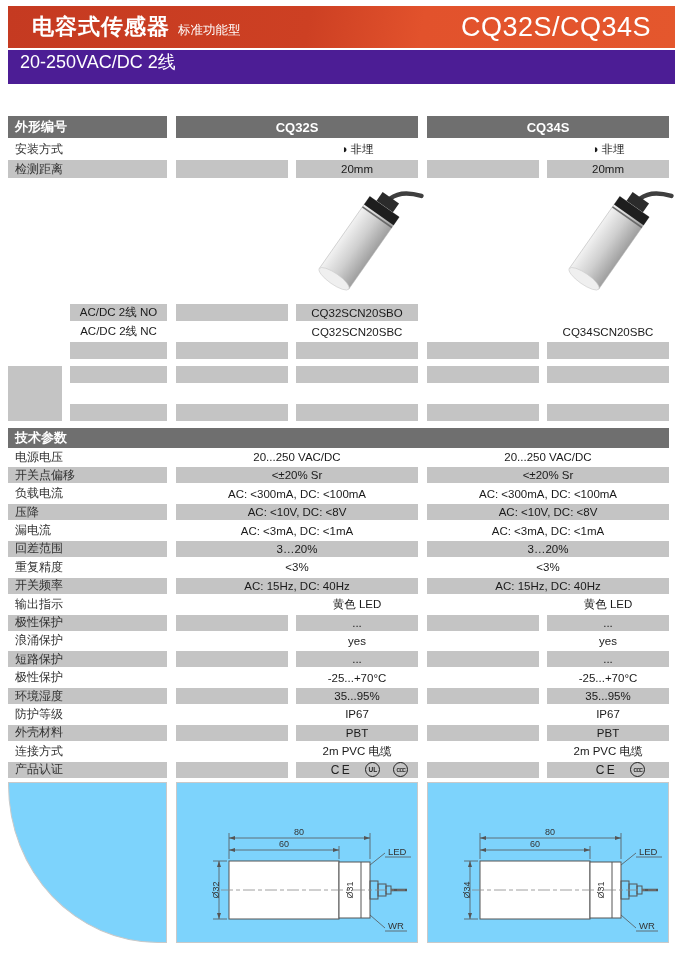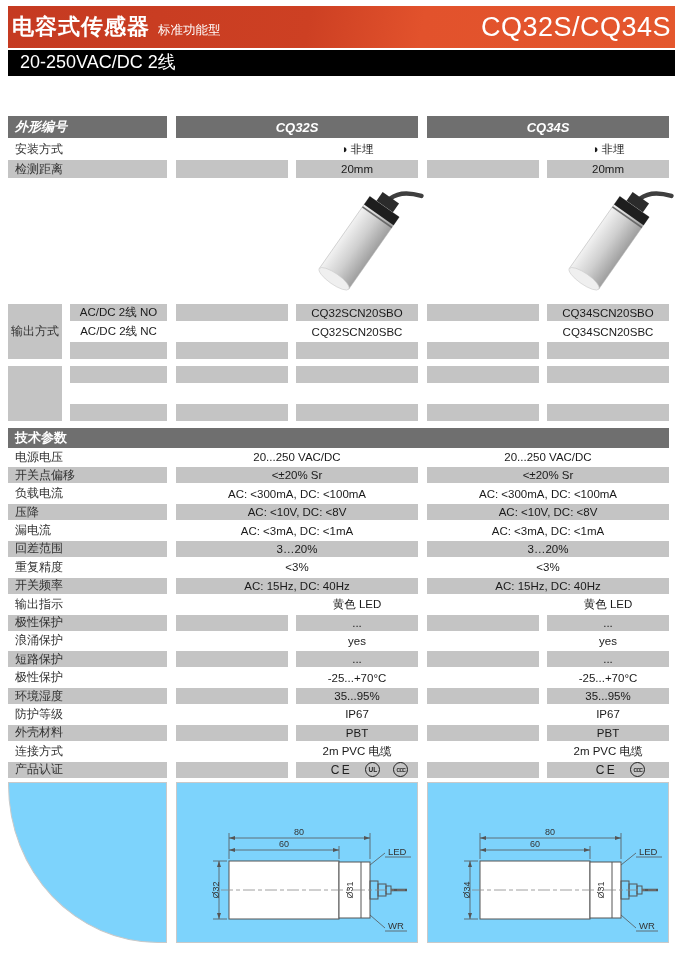--- a/index.html
+++ b/index.html
@@ -3,26 +3,26 @@
 <meta charset="utf-8">
 <style>
   html,body{margin:0;padding:0;background:#ffffff;}
   .page{position:relative;width:683px;height:954px;background:#fff;overflow:hidden;
         font-family:"Liberation Sans","DejaVu Sans",sans-serif;color:#1a1a1a;}
   .abs{position:absolute;}
 
   
   .banner{position:absolute;left:8px;top:6px;width:667px;height:42px;
           background:linear-gradient(100deg,#c53a21 0%,#cd4023 45%,#e2522c 62%,#e4572d 100%);
-          display:flex;align-items:center;justify-content:space-between;padding:0 4px;box-sizing:border-box;}
+          display:flex;align-items:center;justify-content:space-between;padding:0 24px;box-sizing:border-box;}
   .bn-left{display:flex;align-items:baseline;gap:8px;}
   .bn-title{color:#fff;font-weight:bold;font-size:22px;letter-spacing:1px;}
   .bn-sub{color:#fff;font-size:12.5px;}
   .bn-models{color:#fff;font-size:27px;letter-spacing:0.5px;}
-  .strip{position:absolute;left:8px;top:50px;width:667px;height:26px;background:#000000;
+  .strip{position:absolute;left:8px;top:50px;width:667px;height:34px;background:#4c1d95;
          color:#fff;font-size:18px;line-height:25px;padding-left:12px;box-sizing:border-box;}
 
   
   .row{position:absolute;left:8px;width:661px;display:flex;}
   .cell{display:flex;align-items:center;justify-content:center;font-size:11.5px;color:#1a1a1a;box-sizing:border-box;}
   .lab{width:159px;justify-content:flex-start;padding-left:7px;color:#333;font-size:12px;}
   .colc{width:242px;}
   .g9{width:9px;flex:0 0 9px;}
   .g8{width:8px;flex:0 0 8px;}
   .bar{background:#c4c4c4;}
@@ -58,21 +58,21 @@
 
   <div class="banner">
     <div class="bn-left">
       <span class="bn-title">电容式传感器</span>
       <span class="bn-sub">标准功能型</span>
     </div>
     <div class="bn-models">CQ32S/CQ34S</div>
   </div>
   <div class="strip">20-250VAC/DC 2线</div>
 
-  <div class="row" style="top:116px;height:22px;font-style:italic;">
+  <div class="row" style="top:116px;height:22px;">
     <div class="cell lab hdr">外形编号</div>
     <div class="g9"></div>
     <div class="cell colc hdr">CQ32S</div>
     <div class="g9"></div>
     <div class="cell colc hdr">CQ34S</div>
   </div>
 
   <div class="row" style="top:140px;height:18px;">
     <div class="cell lab">安装方式</div>
     <div class="g9"></div>
@@ -133,36 +133,30 @@
     <g transform="translate(62,56) rotate(35)">
       <path d="M0,-58 C3,-68 12,-74 24,-78" stroke="#3f3f3f" stroke-width="4.5" fill="none" stroke-linecap="round"></path>
       <rect x="-10" y="-59" width="20" height="11" fill="#2b2b2b"></rect>
       <rect x="-18" y="-48" width="36" height="88" fill="url(#pg2)" stroke="#b3b3b3" stroke-width="0.5"></rect>
       <rect x="-18" y="-48" width="36" height="10" fill="#1e1e1e"></rect>
       <rect x="-18" y="-36" width="36" height="1.6" fill="#6a6a6a"></rect>
       <ellipse cx="0" cy="40" rx="18" ry="5.5" fill="#efefef" stroke="#cccccc" stroke-width="0.6"></ellipse>
     </g>
   </svg>
 
-  <div class="abs cell bar" style="left:8px;top:304px;width:54px;height:55px;font-size:12px;color:#333;">输出方式</div>
 
   <div class="outrow" style="top:304px;">
     <div class="cell lab-sub bar">AC/DC 2线  NO</div>
     <div class="g9"></div>
     <div class="colc split">
       <div class="sub-l bar"></div>
         <div class="g8"></div>
       <div class="sub-r bar">CQ32SCN20SBO</div>
     </div>
     <div class="g9"></div>
-    <div class="colc split">
-      <div class="sub-l bar"></div>
-        <div class="g8"></div>
-      <div class="sub-r bar">CQ34SCN20SBO</div>
-    </div>
   </div>
   <div class="outrow" style="top:323px;">
     <div class="cell lab-sub">AC/DC 2线  NC</div>
     <div class="g9"></div>
     <div class="colc split">
       <div class="sub-l"></div>
         <div class="g8"></div>
       <div class="sub-r">CQ32SCN20SBC</div>
     </div>
     <div class="g9"></div>

